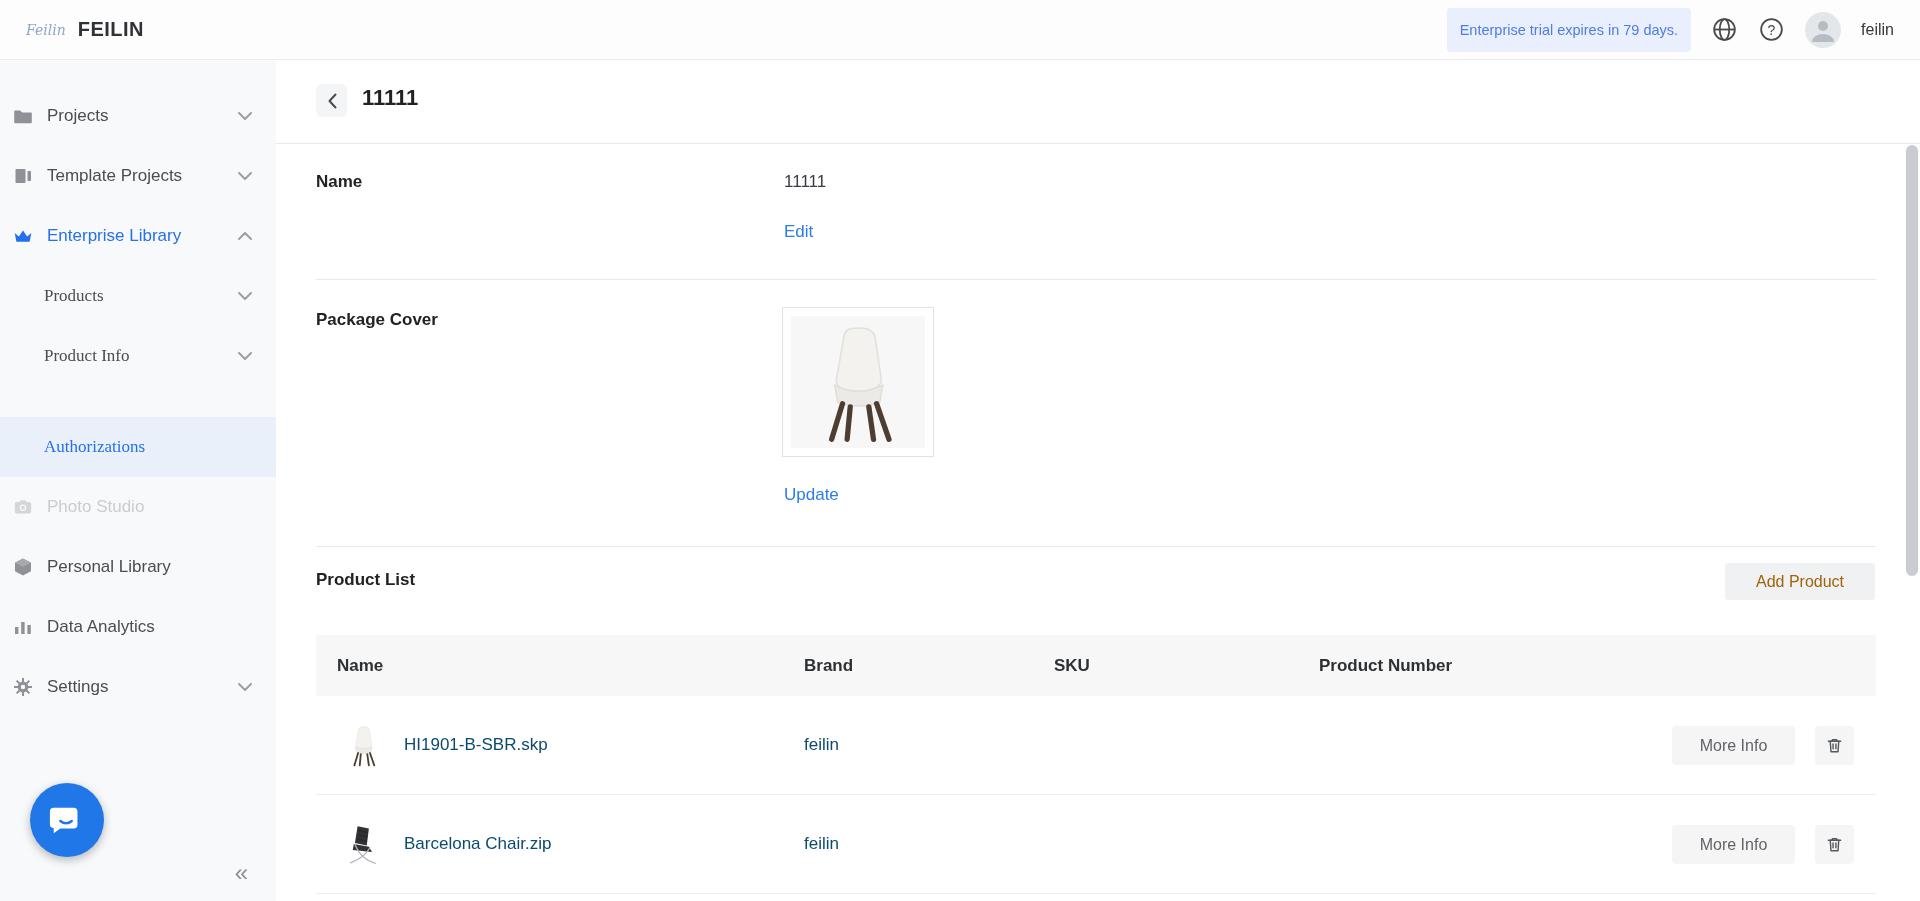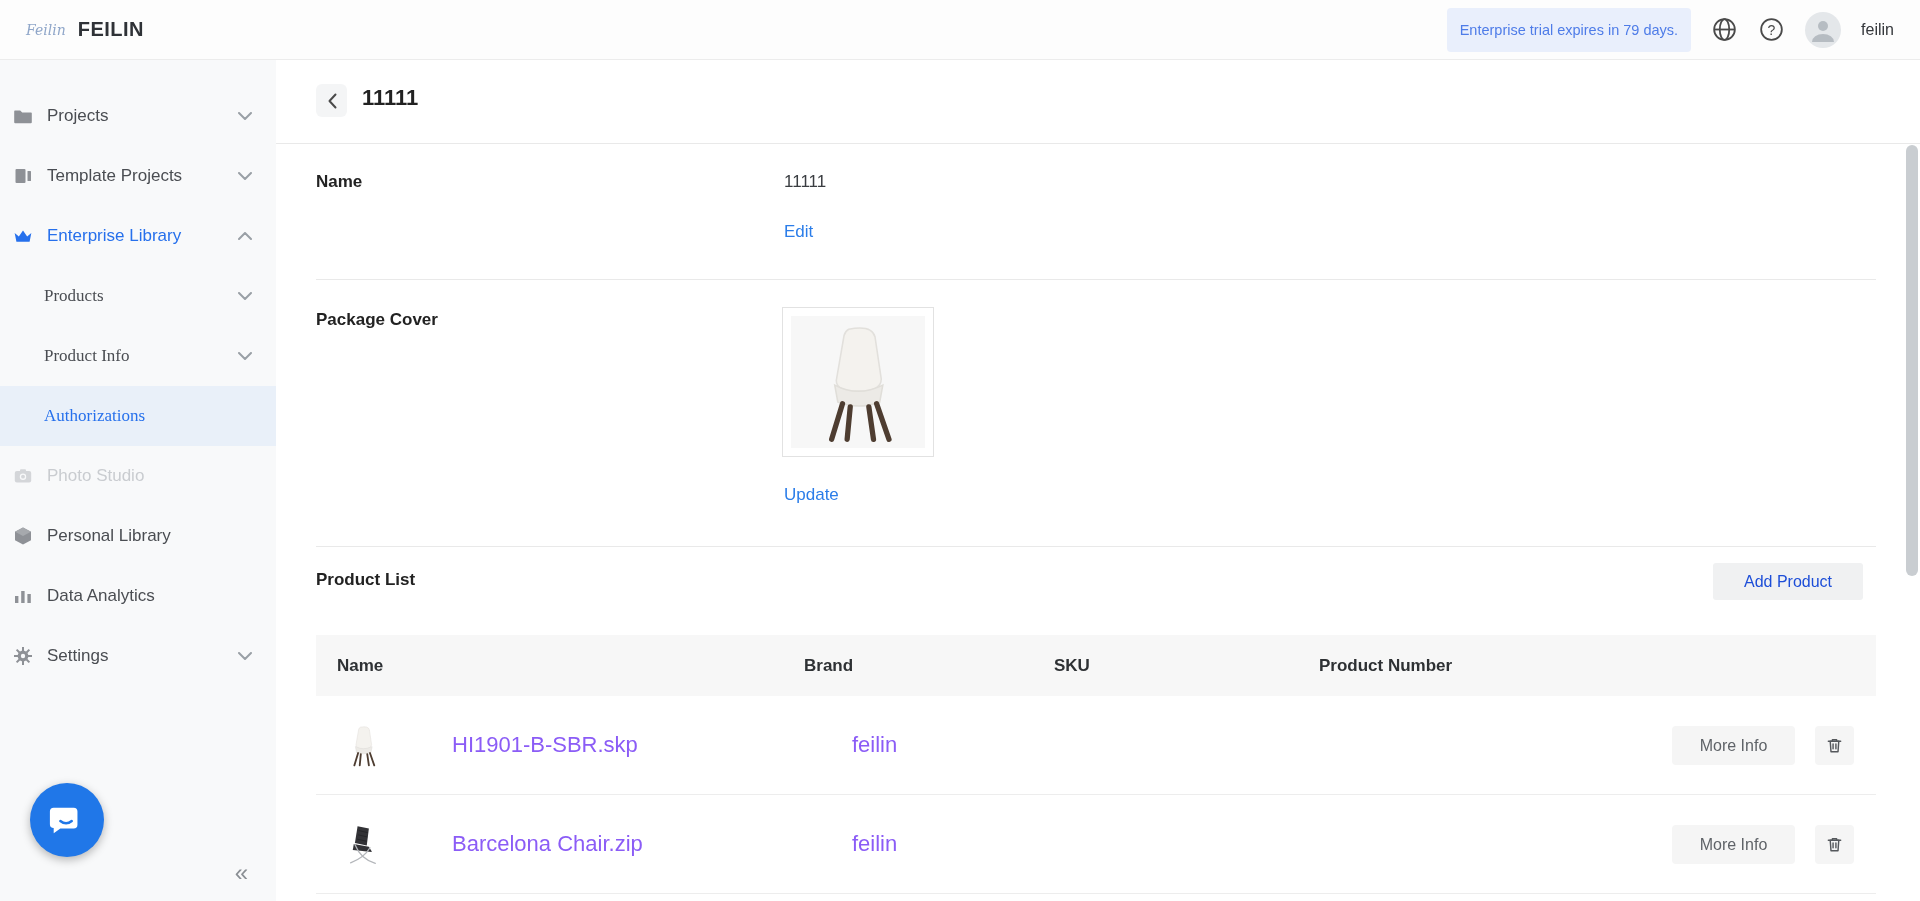--- a/index.html
+++ b/index.html
@@ -27,21 +27,21 @@
     background:#f8f9fa; }
   .side-nav { padding-top:26px; }
   .side-item { position:relative; height:60px; display:flex; align-items:center;
     padding-left:13px; cursor:pointer; }
   .side-item .icon { width:20px; height:20px; display:inline-flex; flex:none; }
   .side-item .icon svg { width:100%; height:100%; }
   .side-label { margin-left:14px; font-size:17px; color:#4a4d52; }
   .side-item.indent { padding-left:44px;font-family:Liberation Serif, serif; }
   .side-item.indent .side-label { margin-left:0; }
   .side-item.active .side-label { color:#2670ec; }
-  .side-item.selected { background:#e9f0f9; }
+  .side-item.selected { background:#e9f0f9;margin-top:31px; }
   .side-item.selected .side-label { color:#2670ec; }
   .side-item.disabled .side-label { color:#c9ccd0; }
   .side-chev { position:absolute; right:24px; top:50%; width:14px; height:8px;
     margin-top:-4px; display:inline-flex; }
   .side-chev svg { width:100%; height:100%; }
   .side-chev.up { transform:rotate(180deg); }
   .collapse-btn { position:absolute; right:28px; bottom:16px; font-size:24px;
     color:#8a8f94; cursor:pointer; line-height:1; }
 
   .chat-fab { position:absolute; left:30px; top:783px; width:74px; height:74px;
@@ -72,37 +72,37 @@
     text-decoration:none; }
   .hr { position:absolute; left:40px; right:44px; height:1px; background:#e9e9e9; }
 
   .cover-box { position:absolute; left:506px; top:247px; width:152px; height:150px;
     background:#fff; border:1px solid #e2e2e2; padding:8px; }
   .cover-inner { width:100%; height:100%; background:#f7f7f7; display:flex;
     align-items:center; justify-content:center; }
   .cover-inner svg { width:100px; height:124px; }
 
   .section-title { position:absolute; font-size:17px; font-weight:bold; color:#222; }
-  .add-btn { position:absolute; right:57px; top:503px; height:37px; width:150px;
-    background:#f0f1f2; border:none; border-radius:3px; color:#1d4ed8;
+  .add-btn { position:absolute; right:45px; top:503px; height:37px; width:150px;
+    background:#f0f1f2; border:none; border-radius:3px; color:#a16207;
     font-size:16px; cursor:pointer; font-family:"Liberation Sans", sans-serif; }
 
   
   .ptable { position:absolute; left:40px; top:575px; width:1560px; }
   .thead { position:relative; height:61px; background:#f7f7f7; }
   .hcell { position:absolute; top:50%; transform:translateY(-50%); font-size:17px;
     font-weight:600; color:#2e3134; }
   .h-name { left:21px; } .h-brand { left:488px; } .h-sku { left:738px; }
   .h-pn { left:1003px; }
   .trow { position:relative; height:99px; border-bottom:1px solid #ededed; }
   .thumb { position:absolute; left:31px; top:28px; width:33px; height:43px;
     display:inline-flex; }
   .thumb svg { width:100%; height:100%; }
-  .cell { position:absolute; top:50%; transform:translateY(-50%); font-size:22px;
-    color:#8b5cf6;margin-left:48px; }
+  .cell { position:absolute; top:50%; transform:translateY(-50%); font-size:17px;
+    color:#0c4a6e; }
   .c-name { left:88px; } .c-brand { left:488px; } .c-sku { left:738px; }
   .c-pn { left:1003px; }
   .more-btn { position:absolute; left:1356px; top:30px; width:123px; height:39px;
     background:#f5f5f5; border:none; border-radius:4px; color:#5f6368;
     font-size:16px; cursor:pointer; font-family:"Liberation Sans", sans-serif; }
   .trash-btn { position:absolute; left:1499px; top:30px; width:39px; height:39px;
     background:#f5f5f5; border:none; border-radius:4px; cursor:pointer;
     display:flex; align-items:center; justify-content:center; }
   .trash-btn svg { width:19px; height:19px; }
 

